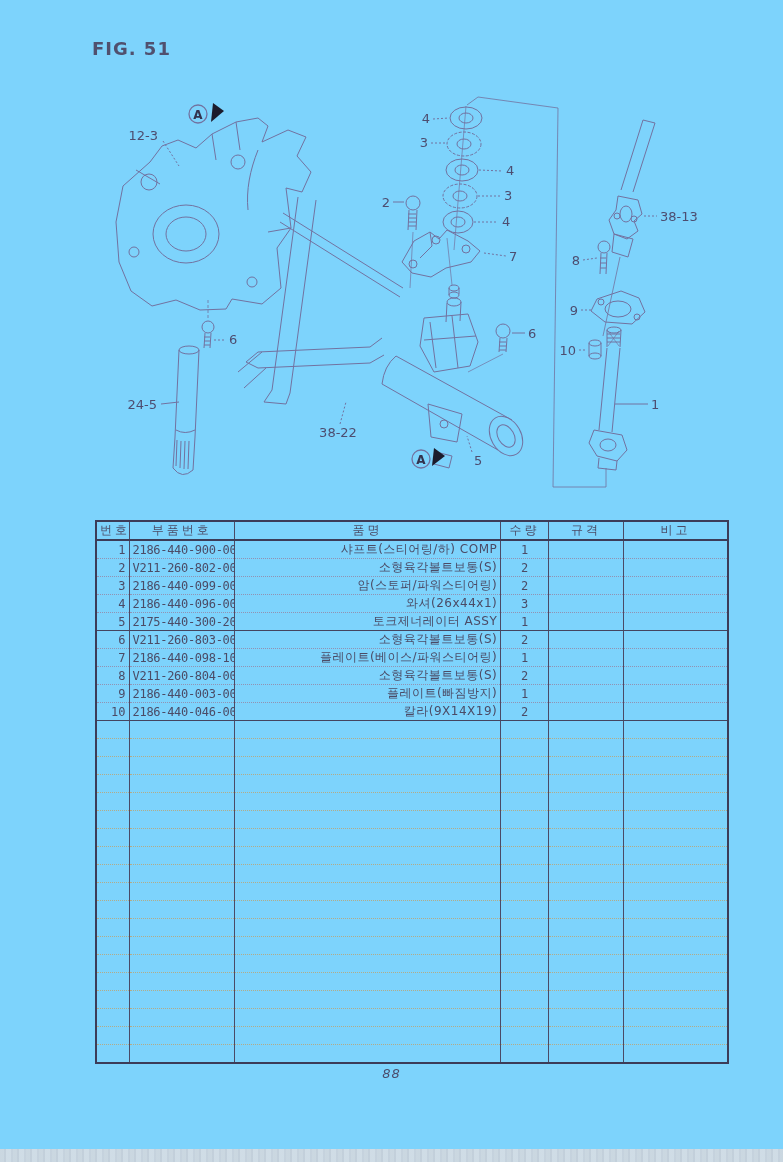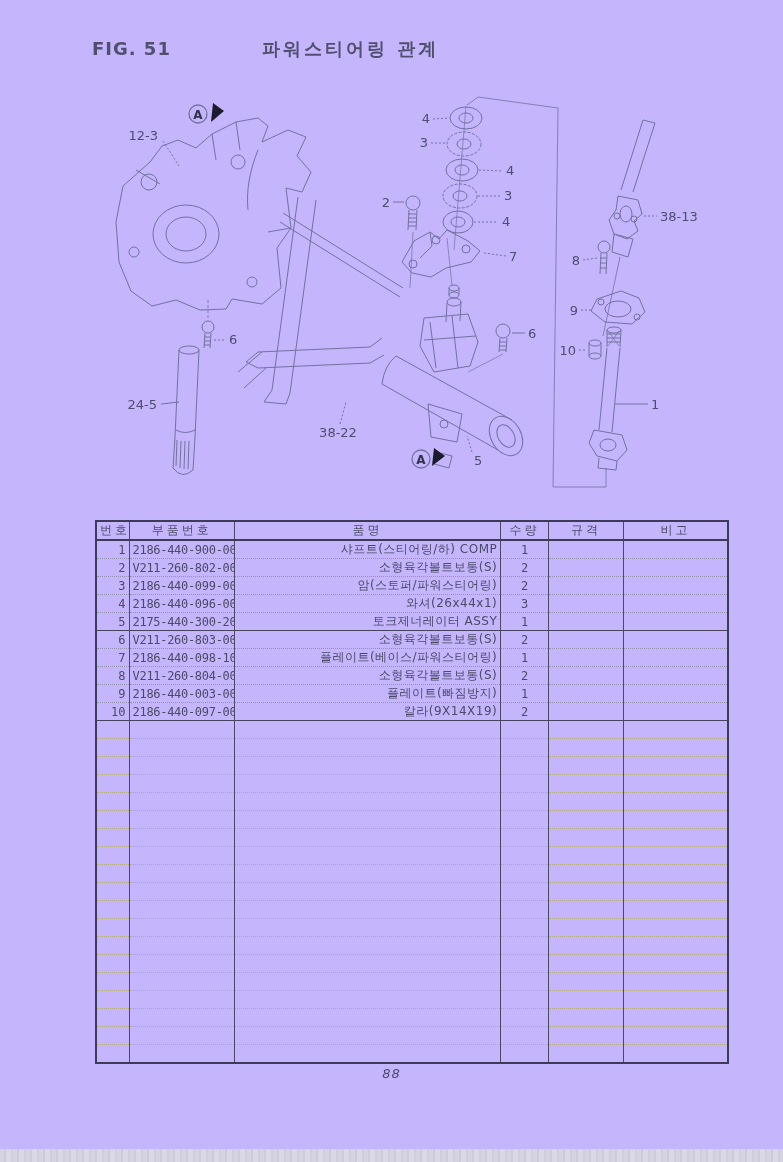--- a/index.html
+++ b/index.html
@@ -1,19 +1,19 @@
 <!DOCTYPE html>
 <html><head>
 <meta charset="utf-8">
 <style>
   html,body{margin:0;padding:0;background:#e8e8e8;}
   .page{
     position:relative;
     width:783px;height:1162px;
-    background:#c4b5fd;
+    background:#7dd3fc;
     overflow:hidden;
     font-family:"DejaVu Sans","Liberation Sans",sans-serif;
     color:#4b4b66;
   }
   
   .fig-label{
     position:absolute;left:92px;top:38px;
     font-size:18px;font-weight:bold;letter-spacing:1px;color:#50506e;
   }
   .fig-title{
@@ -59,21 +59,20 @@
     background:repeating-linear-gradient(90deg,#d8d8dc 0 4px,#cfcfd5 4px 6px,#dedee2 6px 11px,#d2d2d8 11px 13px);
     opacity:.85;
   }
 </style>
 </head>
 <body>
 
 <div class="page">
 
   <div class="fig-label">FIG. 51</div>
-  <div class="fig-title">파워스티어링 관계</div>
 
   <svg class="diagram-svg" width="783" height="515" viewBox="0 0 783 515">
     <g fill="none" stroke="#7272a0" stroke-width="1">
 
       <g>
         <circle cx="198" cy="114" r="9" stroke-width="1.3"></circle>
         <path d="M213,103 L224,111 L211,122 Z" fill="#1c1c2c" stroke="none"></path>
       </g>
       <text class="marker-a" x="198" y="119" text-anchor="middle">A</text>
 
@@ -334,21 +333,21 @@
       <tr>
         <td class="c-no">9</td>
         <td class="c-part">2186-440-003-00</td>
         <td class="c-name">플레이트(빠짐방지)</td>
         <td class="c-qty">1</td>
         <td class="c-spec"></td>
         <td class="c-rem"></td>
       </tr>
       <tr class="group-end">
         <td class="c-no">10</td>
-        <td class="c-part">2186-440-097-00</td>
+        <td class="c-part">2186-440-046-00</td>
         <td class="c-name">칼라(9X14X19)</td>
         <td class="c-qty">2</td>
         <td class="c-spec"></td>
         <td class="c-rem"></td>
       </tr>
     </tbody>
     <tbody>
         <tr class="empty-row">
           <td class="c-no"></td>
           <td class="c-part"></td>

